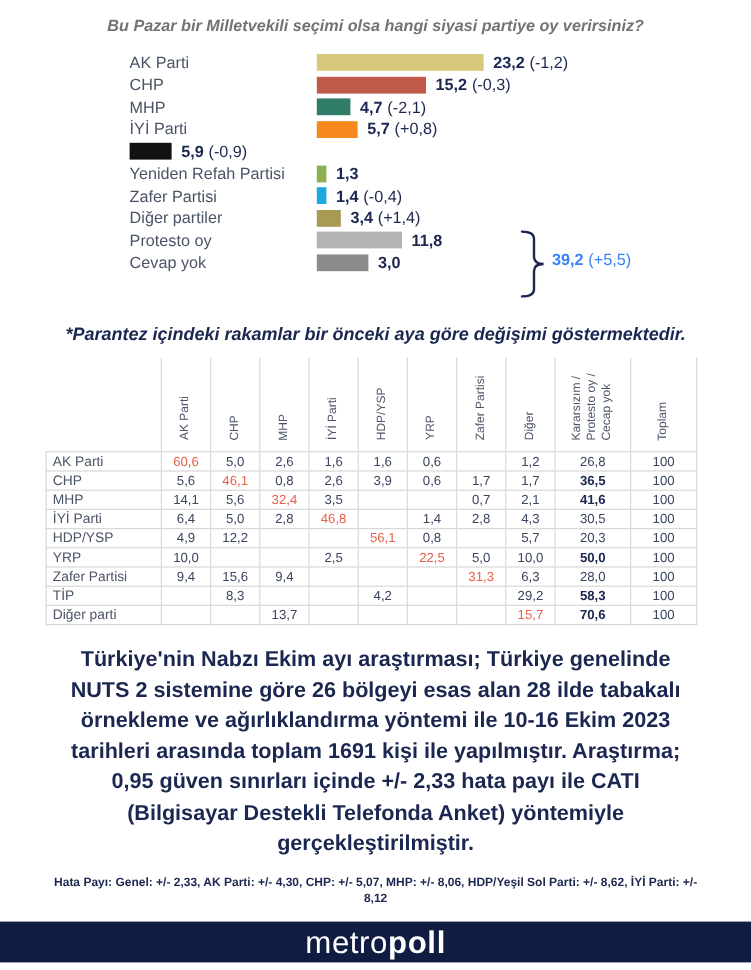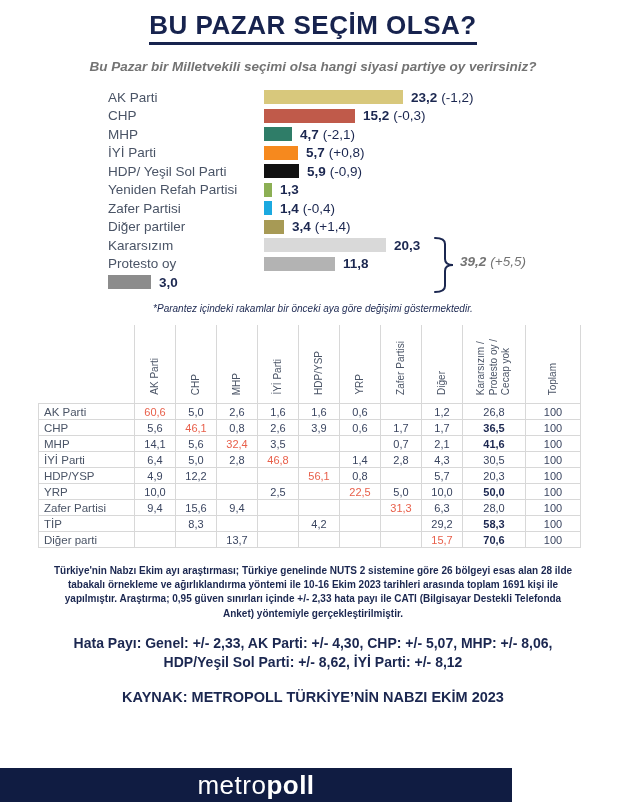--- a/index.html
+++ b/index.html
@@ -13,63 +13,60 @@
             font-weight:700;color:#737373;}
 
   .chart{margin:14px 0 0 108px;position:relative;height:204px;}
   .crow{height:18.5px;display:flex;align-items:center;}
   .clabel{width:156px;flex:none;font-size:13.5px;color:#4a5466;white-space:nowrap;}
   .cbar{height:14px;flex:none;}
   .cval{margin-left:8px;font-size:13.5px;color:#1b2750;white-space:nowrap;}
   .cval .num{font-weight:700;}
   .cval .chg{font-weight:400;margin-left:4px;}
   .bracket{position:absolute;left:324px;top:148px;}
-  .bracket-label{position:absolute;left:352px;top:166px;font-size:13.5px;color:#737373;white-space:nowrap;font-style:italic;}
+  .bracket-label{position:absolute;left:352px;top:166px;font-size:13.5px;color:#3b82f6;white-space:nowrap;}
   .bracket-label .num{font-weight:700;}
   .bracket-label .chg{font-weight:400;margin-left:4px;}
 
-  .footnote{margin-top:11px;text-align:center;font-size:10px;font-style:italic;
-            font-weight:400;color:#1b2750;}
+  .footnote{margin-top:23px;text-align:center;font-size:15px;font-style:italic;
+            font-weight:700;color:#1b2750;}
   .table-title{margin-top:9px;text-align:center;font-size:13.5px;font-weight:700;color:#4f7a3c;}
 
   table{margin:11px 0 0 38px;border-collapse:collapse;table-layout:fixed;width:542px;}
   th,td{border:1px solid #d8d8d8;}
   thead th{border-top:none;height:74px;vertical-align:bottom;padding:0 0 4px 0;background:#fff;}
   thead th.corner{border:none;}
   .rot{display:inline-block;writing-mode:vertical-rl;transform:rotate(180deg);
        font-size:10px;line-height:1.25;color:#4a5466;font-weight:400;white-space:pre-line;text-align:left;}
   tbody td{height:15px;font-size:11px;text-align:center;color:#3a4560;padding:0;}
   tbody td.lab{text-align:left;padding-left:5px;font-size:11.5px;color:#4a5466;}
   td.red{color:#e85f4a;}
   td.boldnavy{font-weight:700;color:#1b2750;}
   tr.total td{font-weight:700;font-size:12px;height:17px;}
   tr.total td.lab{color:#1b2750;}
   tr.total td.tr{color:#e85f4a;}
   tr.total td.tn{color:#1b2750;font-size:12.5px;}
 
-  .para1{margin:16px auto 0;width:528px;text-align:center;font-size:10px;font-weight:700;
+  .para1{margin:16px auto 0;width:528px;text-align:center;font-size:18px;font-weight:700;
          color:#1b2750;line-height:1.42;}
-  .para2{margin:13px auto 0;width:545px;text-align:center;font-size:14px;font-weight:700;
+  .para2{margin:13px auto 0;width:545px;text-align:center;font-size:10px;font-weight:700;
          color:#1b2750;line-height:1.4;}
   .kaynak{margin-top:16px;text-align:center;font-size:14.5px;font-weight:700;color:#1b2750;}
 
-  .footer{position:absolute;left:0;bottom:6px;width:512px;height:34px;background:#101c42;
+  .footer{position:absolute;left:0;bottom:6px;width:626px;height:34px;background:#101c42;
           display:flex;align-items:center;justify-content:center;}
   .logo{color:#ffffff;font-size:26px;letter-spacing:.5px;}
   .logo .light{font-weight:300;}
   .logo .bold{font-weight:800;}
 </style>
 </head>
 <body>
 
 <div class="page">
 
-  <div class="title">
-    <span>BU PAZAR SEÇİM OLSA?</span>
-  </div>
 
   <div class="subtitle">Bu Pazar bir Milletvekili seçimi olsa hangi siyasi partiye oy verirsiniz?</div>
 
   <div class="chart">
     <div class="bracket">
       <svg width="26" height="58" viewBox="0 0 26 58">
         <path d="M3,2 Q13,2 13,8 L13,23 Q13,29 21,29 Q13,29 13,35 L13,50 Q13,56 3,56" fill="none" stroke="#1b2750" stroke-width="2" stroke-linecap="round"></path>
       </svg>
     </div>
     <div class="bracket-label">
@@ -89,50 +86,45 @@
         <span class="clabel">MHP</span>
         <span class="cbar" style="width: 28px; background: rgb(47, 125, 104);"></span>
         <span class="cval"><span class="num">4,7</span><span class="chg">(-2,1)</span></span>
       </div>
       <div class="crow">
         <span class="clabel">İYİ Parti</span>
         <span class="cbar" style="width: 34px; background: rgb(246, 137, 30);"></span>
         <span class="cval"><span class="num">5,7</span><span class="chg">(+0,8)</span></span>
       </div>
       <div class="crow">
-        <span class="clabel">HDP/ Yeşil Sol Parti</span>
         <span class="cbar" style="width: 35px; background: rgb(17, 17, 17);"></span>
         <span class="cval"><span class="num">5,9</span><span class="chg">(-0,9)</span></span>
       </div>
       <div class="crow">
         <span class="clabel">Yeniden Refah Partisi</span>
         <span class="cbar" style="width: 8px; background: rgb(140, 175, 84);"></span>
         <span class="cval"><span class="num">1,3</span></span>
       </div>
       <div class="crow">
         <span class="clabel">Zafer Partisi</span>
         <span class="cbar" style="width: 8px; background: rgb(27, 169, 224);"></span>
         <span class="cval"><span class="num">1,4</span><span class="chg">(-0,4)</span></span>
       </div>
       <div class="crow">
         <span class="clabel">Diğer partiler</span>
         <span class="cbar" style="width: 20px; background: rgb(167, 154, 85);"></span>
         <span class="cval"><span class="num">3,4</span><span class="chg">(+1,4)</span></span>
       </div>
       <div class="crow">
-        <span class="clabel">Kararsızım</span>
-        <span class="cbar" style="width: 122px; background: rgb(217, 217, 217);"></span>
-        <span class="cval"><span class="num">20,3</span></span>
-      </div>
-      <div class="crow">
         <span class="clabel">Protesto oy</span>
         <span class="cbar" style="width: 71px; background: rgb(179, 179, 179);"></span>
         <span class="cval"><span class="num">11,8</span></span>
       </div>
       <div class="crow">
+        <span class="clabel">Cevap yok</span>
         <span class="cbar" style="width: 43px; background: rgb(140, 140, 140);"></span>
         <span class="cval"><span class="num">3,0</span></span>
       </div>
     </div>
 
   <div class="footnote">*Parantez içindeki rakamlar bir önceki aya göre değişimi göstermektedir.</div>
 
 
   <table>
     <colgroup>

